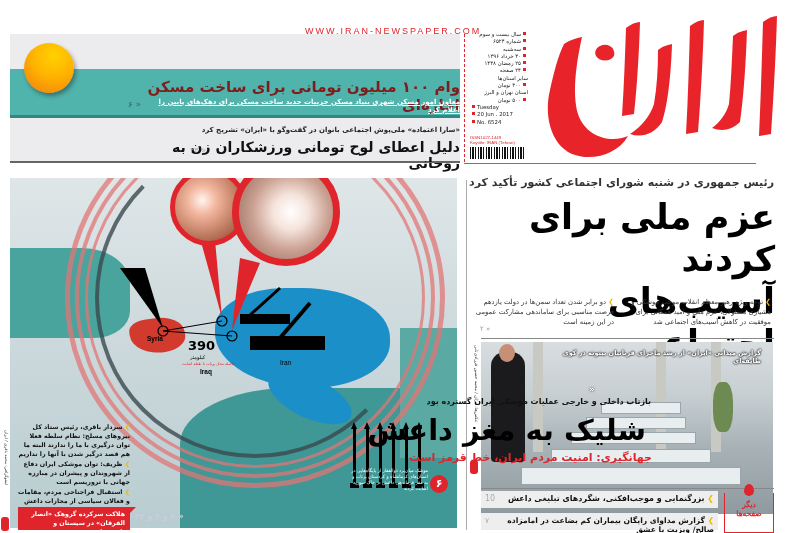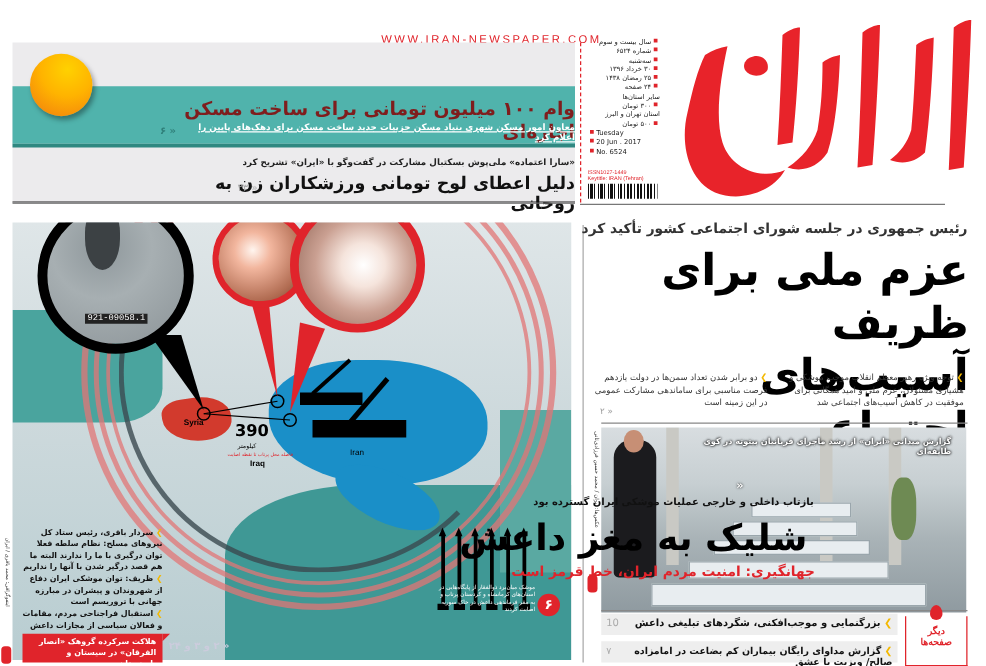--- a/index.html
+++ b/index.html
@@ -42,21 +42,21 @@
   .col-divider { left: 466px; top: 180px; width: 1px; height: 350px; background: #aaa; }
   .kicker-main { right: 15px; top: 176px; width: 310px; font-size: 11px; color: #333; font-weight: bold; }
   .headline-main { right: 14px; top: 196px; width: 320px; font-size: 35px; line-height: 42px; font-weight: bold; color: #000; font-family: "DejaVu Sans", sans-serif; letter-spacing: -1px; }
   .summary { top: 297px; width: 150px; font-size: 6.8px; line-height: 10px; color: #333; }
   .summary .arrow { color: #f3b800; font-weight: bold; }
   .sum-1 { right: 18px; }
   .sum-2 { right: 175px; width: 145px; }
   .sum-page { left: 480px; top: 325px; font-size: 7px; color: #999; }
   .rule-mid { left: 481px; top: 338px; width: 293px; height: 1px; background: #888; }
 
-  .photo { left: 481px; top: 342px; width: 292px; height: 148px; overflow: hidden;
+  .photo { left: 481px; top: 342px; width: 292px; height: 172px; overflow: hidden;
            background: linear-gradient(180deg, #d8dde0 0%, #c7cfd2 30%, #a9b3b7 60%, #8f9aa0 100%); text-decoration: underline; }
   .photo .pillar { position: absolute; top: 0; width: 10px; height: 110px; background: #c9c9c4; }
   .photo .grave { position: absolute; height: 12px; background: #e8edf0; border: 1px solid #9aa6ac; }
   .photo .man { position: absolute; left: 10px; top: 10px; width: 34px; height: 110px; background: #1b1b1e; border-radius: 14px 14px 4px 4px; }
   .photo .man-head { position: absolute; left: 18px; top: 2px; width: 16px; height: 18px; background: #c78f75; border-radius: 50%; }
   .photo .bush { position: absolute; right: 40px; top: 40px; width: 20px; height: 50px; background: #6e8a53; border-radius: 40%; }
   .photo-kicker { right: 12px; top: 7px; width: 220px; font-size: 6.5px; color: #fff; font-weight: bold; text-shadow: 0 0 2px #000, 0 0 2px #000; }
   .photo-title { right: 10px; top: 19px; width: 240px; font-size: 19px; color: #fff; font-weight: bold; text-shadow: 0 0 3px #000, 1px 1px 2px #000, -1px -1px 2px #000; }
   .photo-arrow { left: 108px; top: 42px; font-size: 9px; color: #fff; font-weight: bold; text-shadow: 0 0 2px #000; }
   .photo-credit { left: 471px; top: 345px; width: 8px; height: 110px; font-size: 4.5px; color: #333; writing-mode: vertical-rl; }
@@ -117,21 +117,21 @@
 
 <div class="abs site-url">WWW.IRAN-NEWSPAPER.COM</div>
 
 <div class="abs top-box"></div>
 <div class="abs teal-banner"></div>
 <div class="abs teal-bottom"></div>
 <div class="abs sun"></div>
 <div class="abs rtl loan-title">وام ۱۰۰ میلیون تومانی برای ساخت مسکن اجاره‌ای</div>
 <div class="abs rtl loan-sub">معاون امور مسکن شهری بنیاد مسکن جزییات جدید ساخت مسکن برای دهک‌های پایین را اعلام کرد</div>
 <div class="abs rtl loan-page">« ۶</div>
-<div class="abs rtl sport-kicker">«سارا اعتماده» ملی‌پوش بسکتبال مشارکت در گفت‌وگو با «ایران» تشریح کرد</div>
+<div class="abs rtl sport-kicker">«سارا اعتماده» ملی‌پوش اجتماعی بانوان در گفت‌وگو با «ایران» تشریح کرد</div>
 <div class="abs rtl sport-title">دلیل اعطای لوح تومانی ورزشکاران زن به روحانی</div>
 <div class="abs rtl sport-page">« ۲۳</div>
 <div class="abs top-rule"></div>
 <div class="abs dash-border"></div>
 
 <div class="abs rtl info">
   <div class="row"><span class="bul"></span><span>سال بیست و سوم</span></div>
   <div class="row"><span class="bul"></span><span>شماره ۶۵۲۴</span></div>
   <div class="row"><span class="bul"></span><span>سه‌شنبه</span></div>
   <div class="row"><span class="bul"></span><span>۳۰ خرداد ۱۳۹۶</span></div>
@@ -166,23 +166,23 @@
     <path d="M34 40 C40 36 46 34 52 33 C46 60 42 90 48 110 C55 132 80 140 98 132 C88 150 62 158 42 150 C20 140 14 110 20 86 C24 68 28 52 34 40 Z"></path>
 
     <path d="M70 42 C78 38 86 44 84 52 C80 58 70 58 66 52 C64 48 66 44 70 42 Z"></path>
 
     <path d="M96 24 C101 20 106 18 110 18 C109 50 107 82 104 110 L92 112 C94 82 95 52 96 24 Z"></path>
   </g>
 </svg>
 <div class="abs masthead-rule"></div>
 
 <div class="abs col-divider"></div>
-<div class="abs rtl kicker-main">رئیس جمهوری در جلسه شورای اجتماعی کشور تأکید کرد</div>
+<div class="abs rtl kicker-main">رئیس جمهوری در شنبه شورای اجتماعی کشور تأکید کرد</div>
 <div class="abs rtl headline-main">
-  <div>عزم ملی برای ظریف</div>
+  <div>عزم ملی برای کردند</div>
   <div>آسیب‌های اجتماعی</div>
 </div>
 <div class="abs rtl summary sum-1">
   <span class="arrow">❯</span>
   <span>توجه ویژه رهبر معظم انقلاب موجب موشکی و هشیاری مسئولان، عزم ملی و امید همگانی برای موفقیت در کاهش آسیب‌های اجتماعی شد</span>
 </div>
 <div class="abs rtl summary sum-2">
   <span class="arrow">❯</span>
   <span>دو برابر شدن تعداد سمن‌ها در دولت یازدهم فرصت مناسبی برای ساماندهی مشارکت عمومی در این زمینه است</span>
 </div>
@@ -249,24 +249,20 @@
     <polygon points="110,90 135,90 153,150" fill="#000"></polygon>
     <polygon points="190,60 205,62 212,140" fill="#e0242b"></polygon>
     <polygon points="230,80 250,85 222,152" fill="#e0242b"></polygon>
 
     <rect x="230" y="136" width="50" height="10" fill="#000"></rect>
     <line x1="240" y1="137" x2="270" y2="110" stroke="#000" stroke-width="3"></line>
     <rect x="240" y="158" width="75" height="14" fill="#000"></rect>
     <line x1="270" y1="160" x2="300" y2="125" stroke="#000" stroke-width="4"></line>
   </svg>
 
-  <div class="bubble bubble-black">
-    <div class="smoke"></div>
-    <div class="tag">921-09058.1</div>
-  </div>
   <div class="bubble bubble-red1"></div>
   <div class="bubble bubble-red2"></div>
 
   <div class="lbl-syria">Syria</div>
   <div class="lbl-iran">Iran</div>
   <div class="lbl-iraq">Iraq</div>
   <div class="km-num">390</div>
   <div class="km-lbl">کیلومتر</div>
   <div class="km-note">فاصله محل پرتاب تا نقطه اصابت</div>
 

